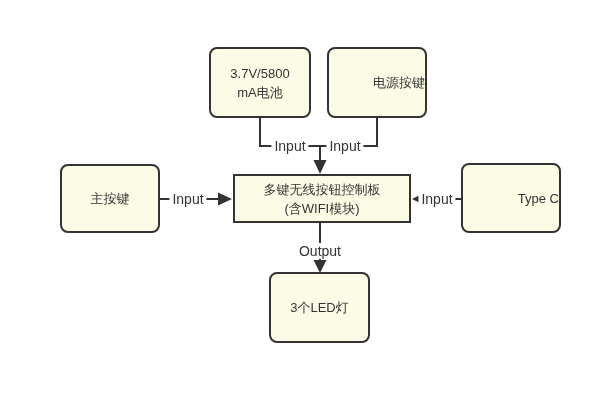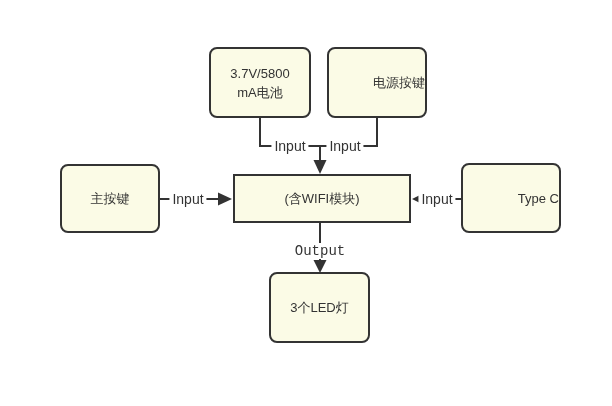--- a/index.html
+++ b/index.html
@@ -68,21 +68,21 @@
     color: var(--text);
     font-size: 14px;
     line-height: 16px;
     padding: 0 3px;
     white-space: nowrap;
   }
   .lbl-input-battery { left: 278px; top: 146px; }
   .lbl-input-power   { left: 333px; top: 146px; }
   .lbl-input-main    { left: 176px; top: 199px; }
   .lbl-input-typec   { left: 425px; top: 199px; }
-  .lbl-output-led    { left: 308px; top: 251px; font-family: Liberation Mono, monospace; }
+  .lbl-output-led    { left: 308px; top: 251px; }
 </style>
 </head>
 <body>
 
 <div class="stage">
 
   <svg class="connector-layer" viewBox="0 0 612 406" xmlns="http://www.w3.org/2000/svg">
 
     <path d="M248,118 L248,146 L365,146 L365,118"></path>
 
@@ -106,20 +106,21 @@
 
   <div class="node node-power">
     <span>电源按键</span>
   </div>
 
   <div class="node node-main">
     <span>主按键</span>
   </div>
 
   <div class="node node--square node-controller">
+    <span>多键无线按钮控制板</span>
     <span>(含WIFI模块)</span>
   </div>
 
   <div class="node node-typec">
     <span>Type C</span>
   </div>
 
   <div class="node node-led">
     <span>3个LED灯</span>
   </div>

